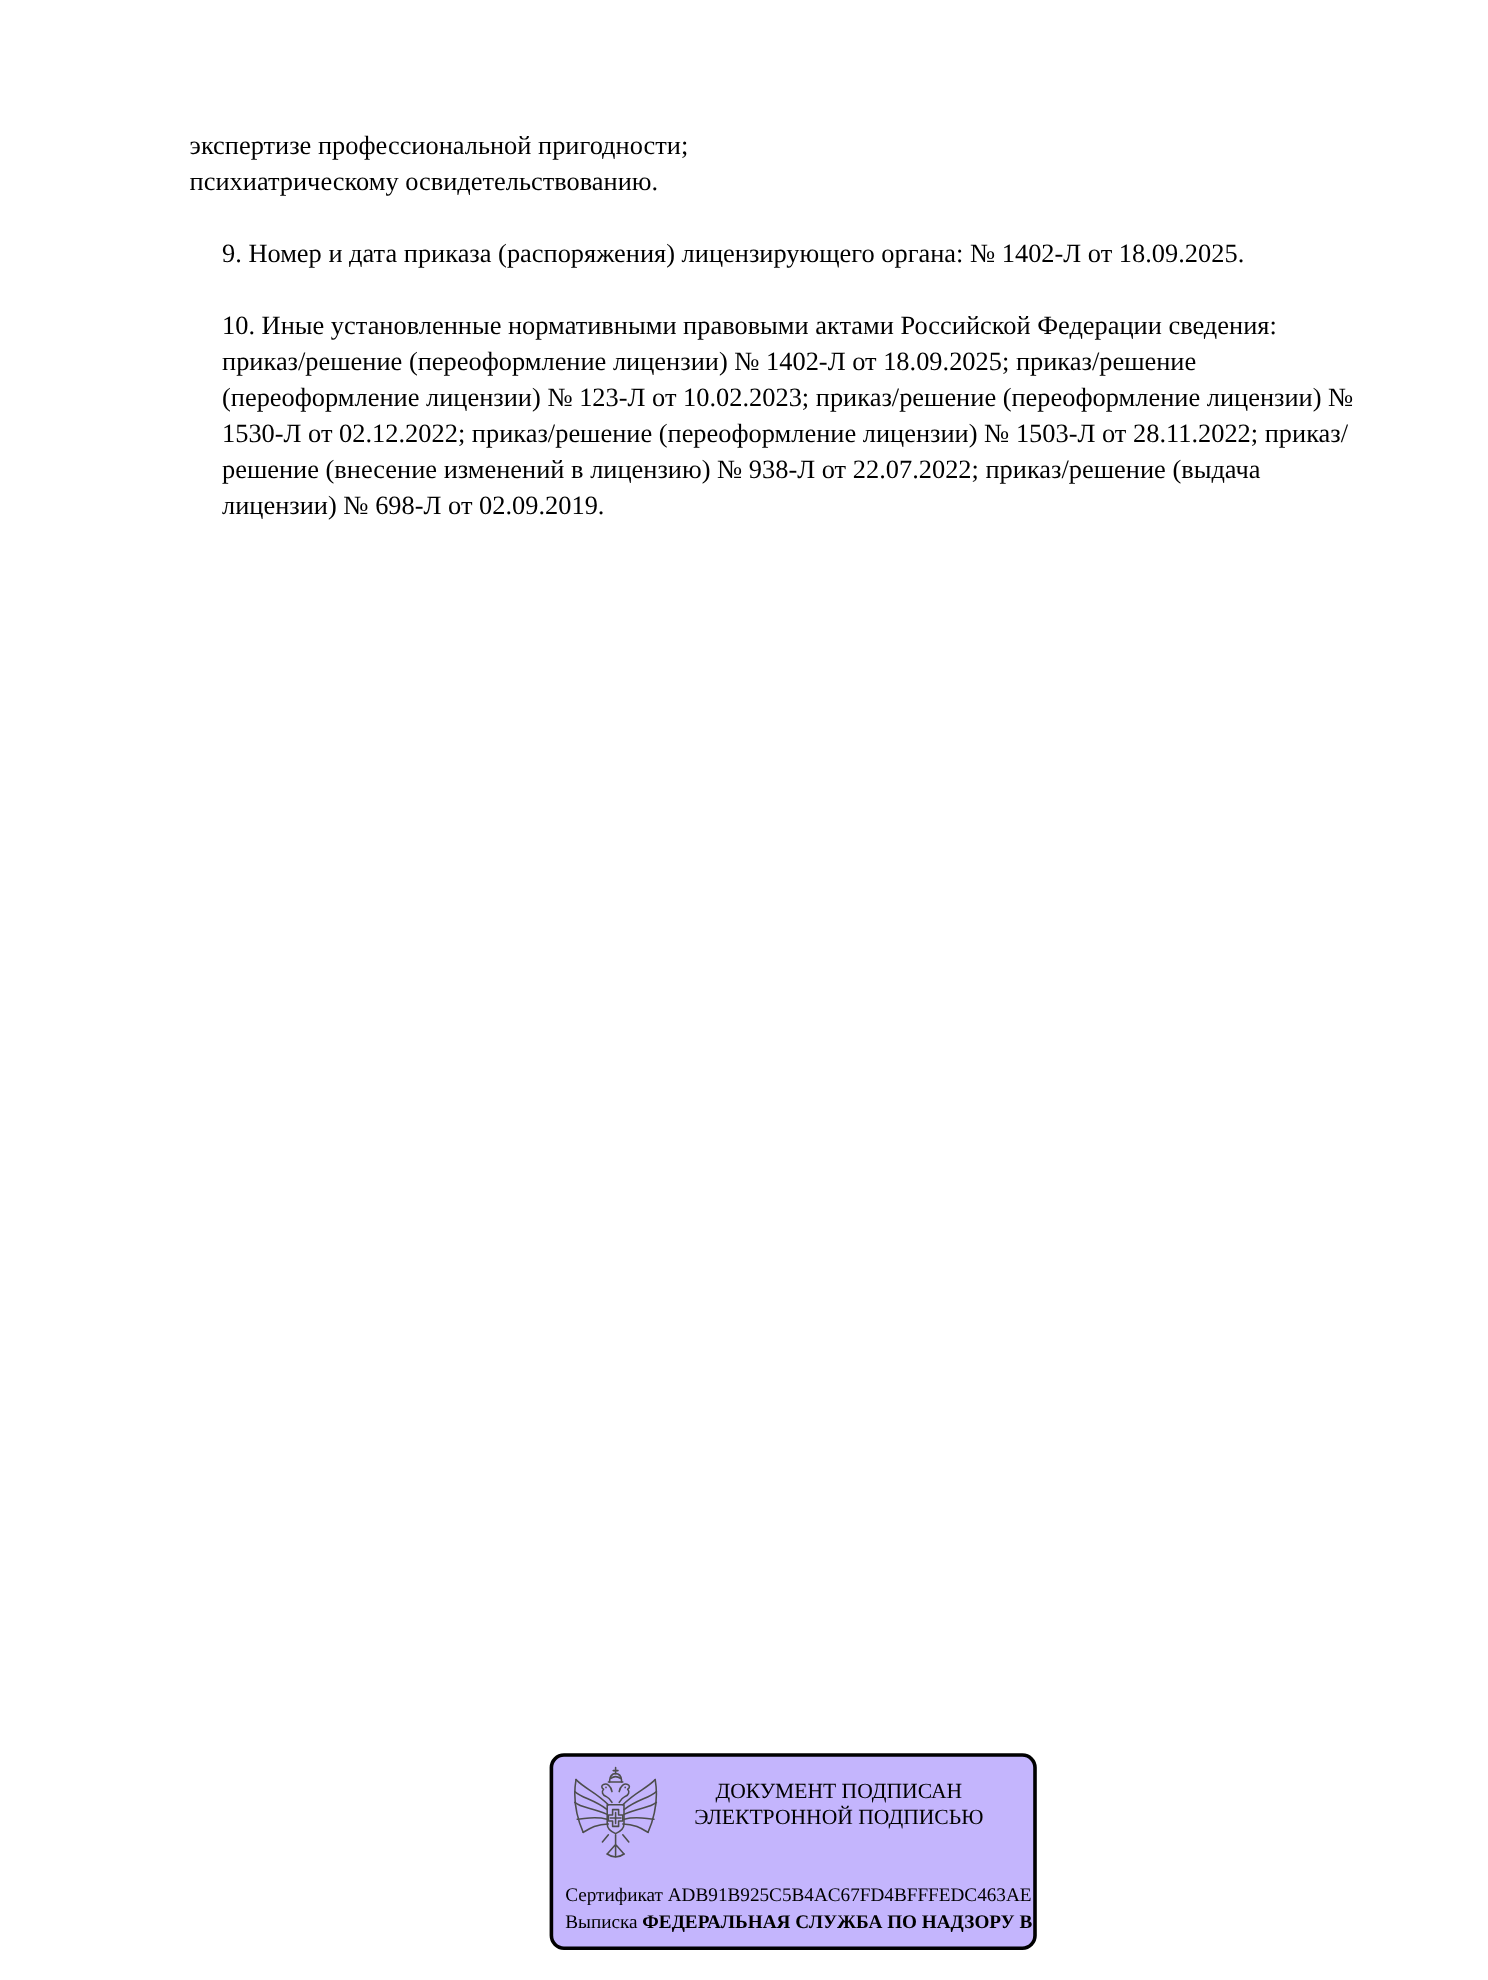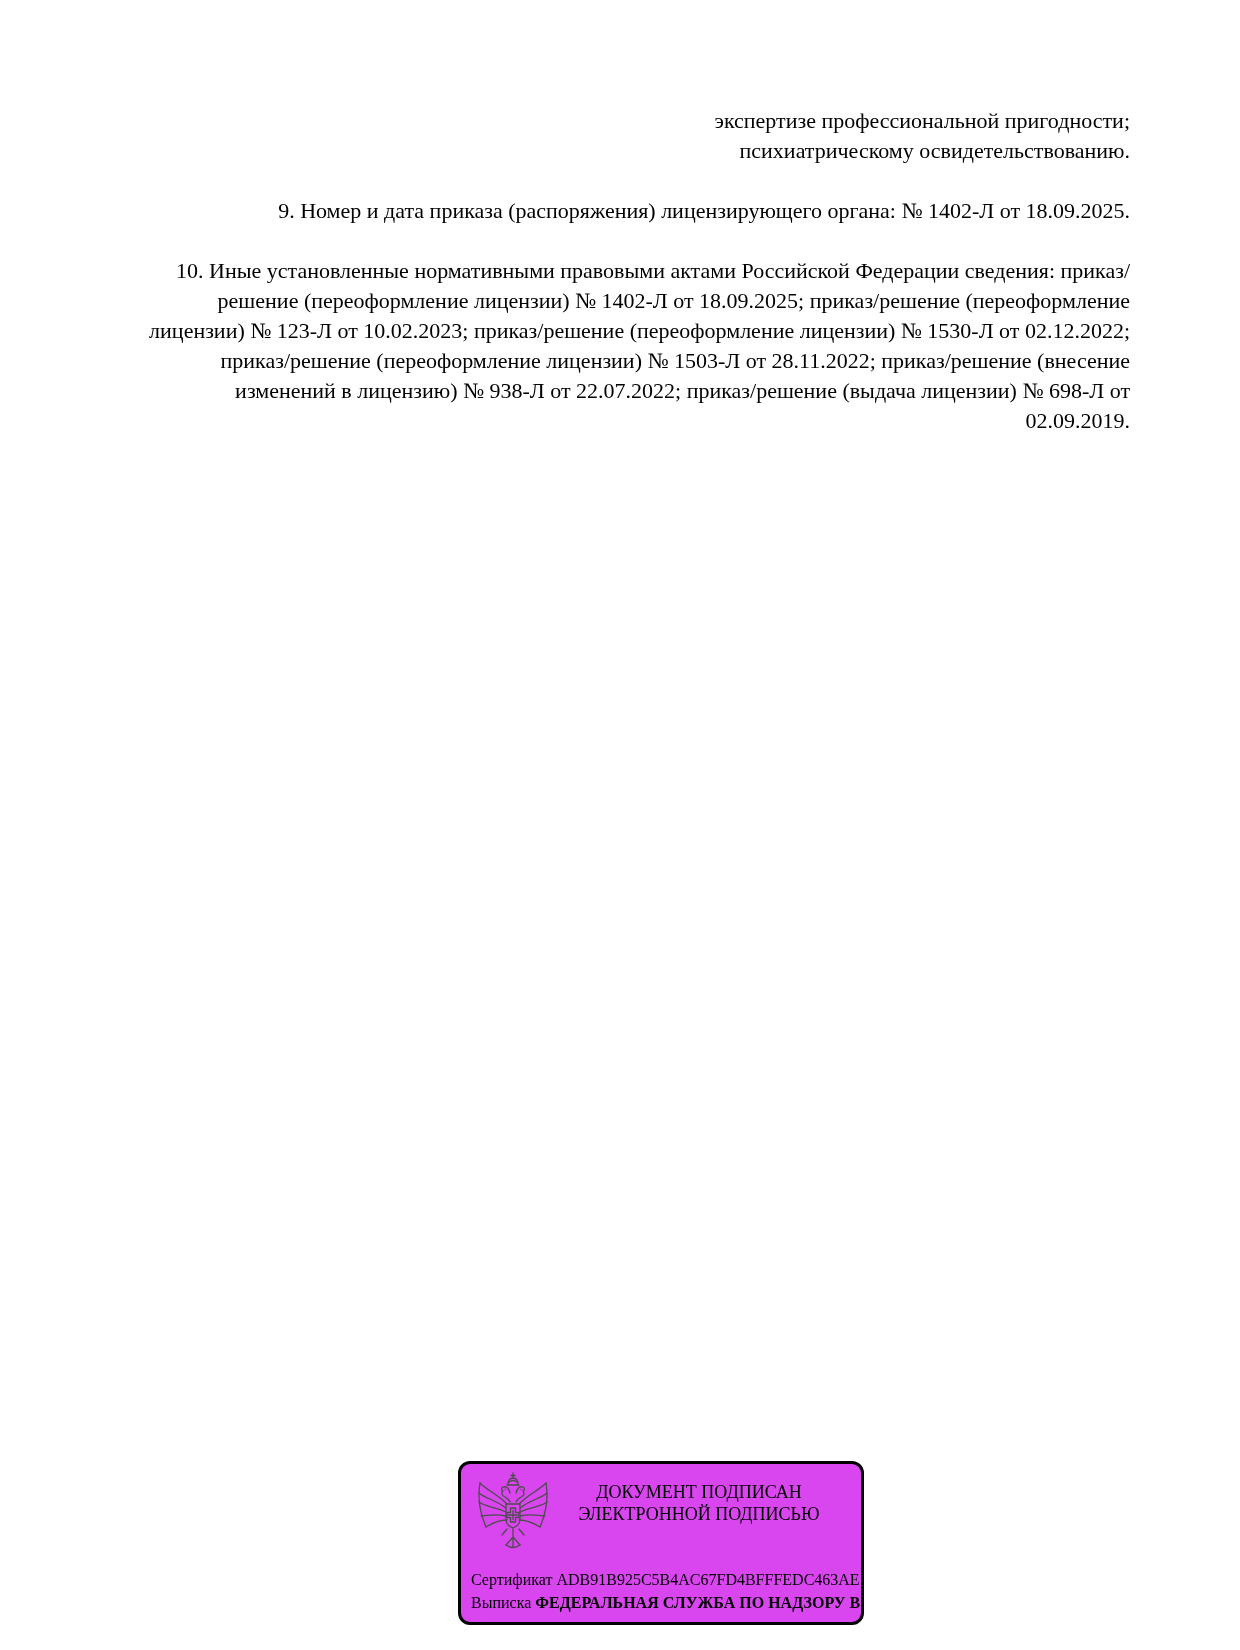--- a/index.html
+++ b/index.html
@@ -8,32 +8,32 @@
     width: 1240px; height: 1650px;
     position: relative; overflow: hidden;
     font-family: "Liberation Serif", "DejaVu Serif", serif;
     color: #000000;
   }
   .page { position: absolute; inset: 0; background: #ffffff; }
 
   
   .doc-text {
     position: absolute; left: 145px; top: 106px; width: 985px;
-    font-size: 22px; line-height: 30px; text-align: right;
+    font-size: 22px; line-height: 30px; text-align: left;
   }
   .doc-text p { margin: 0; }
   .doc-text p.item { padding-left: 13px; }
-  .doc-text p.gap { margin-top: 30px; }
+  .doc-text p.gap { margin-top: 30px; margin-left: 40px; }
 
   
   .stamp {
     position: absolute; left: 458px; top: 1461px;
     width: 406px; height: 164px;
     border: 3px solid #000000; border-radius: 12px;
-    background: #d946ef; overflow: hidden;
+    background: #c4b5fd; overflow: hidden;
   }
   .stamp-emblem { position: absolute; left: 15px; top: 7px; }
   .stamp-title {
     position: absolute; left: 92px; top: 17px; width: 292px;
     text-align: center; font-size: 18px; line-height: 22px;
     white-space: nowrap;
   }
   .stamp-details {
     position: absolute; left: 10px; top: 92px;
     font-size: 16px; line-height: 23px; white-space: nowrap; margin-top: 12px;

